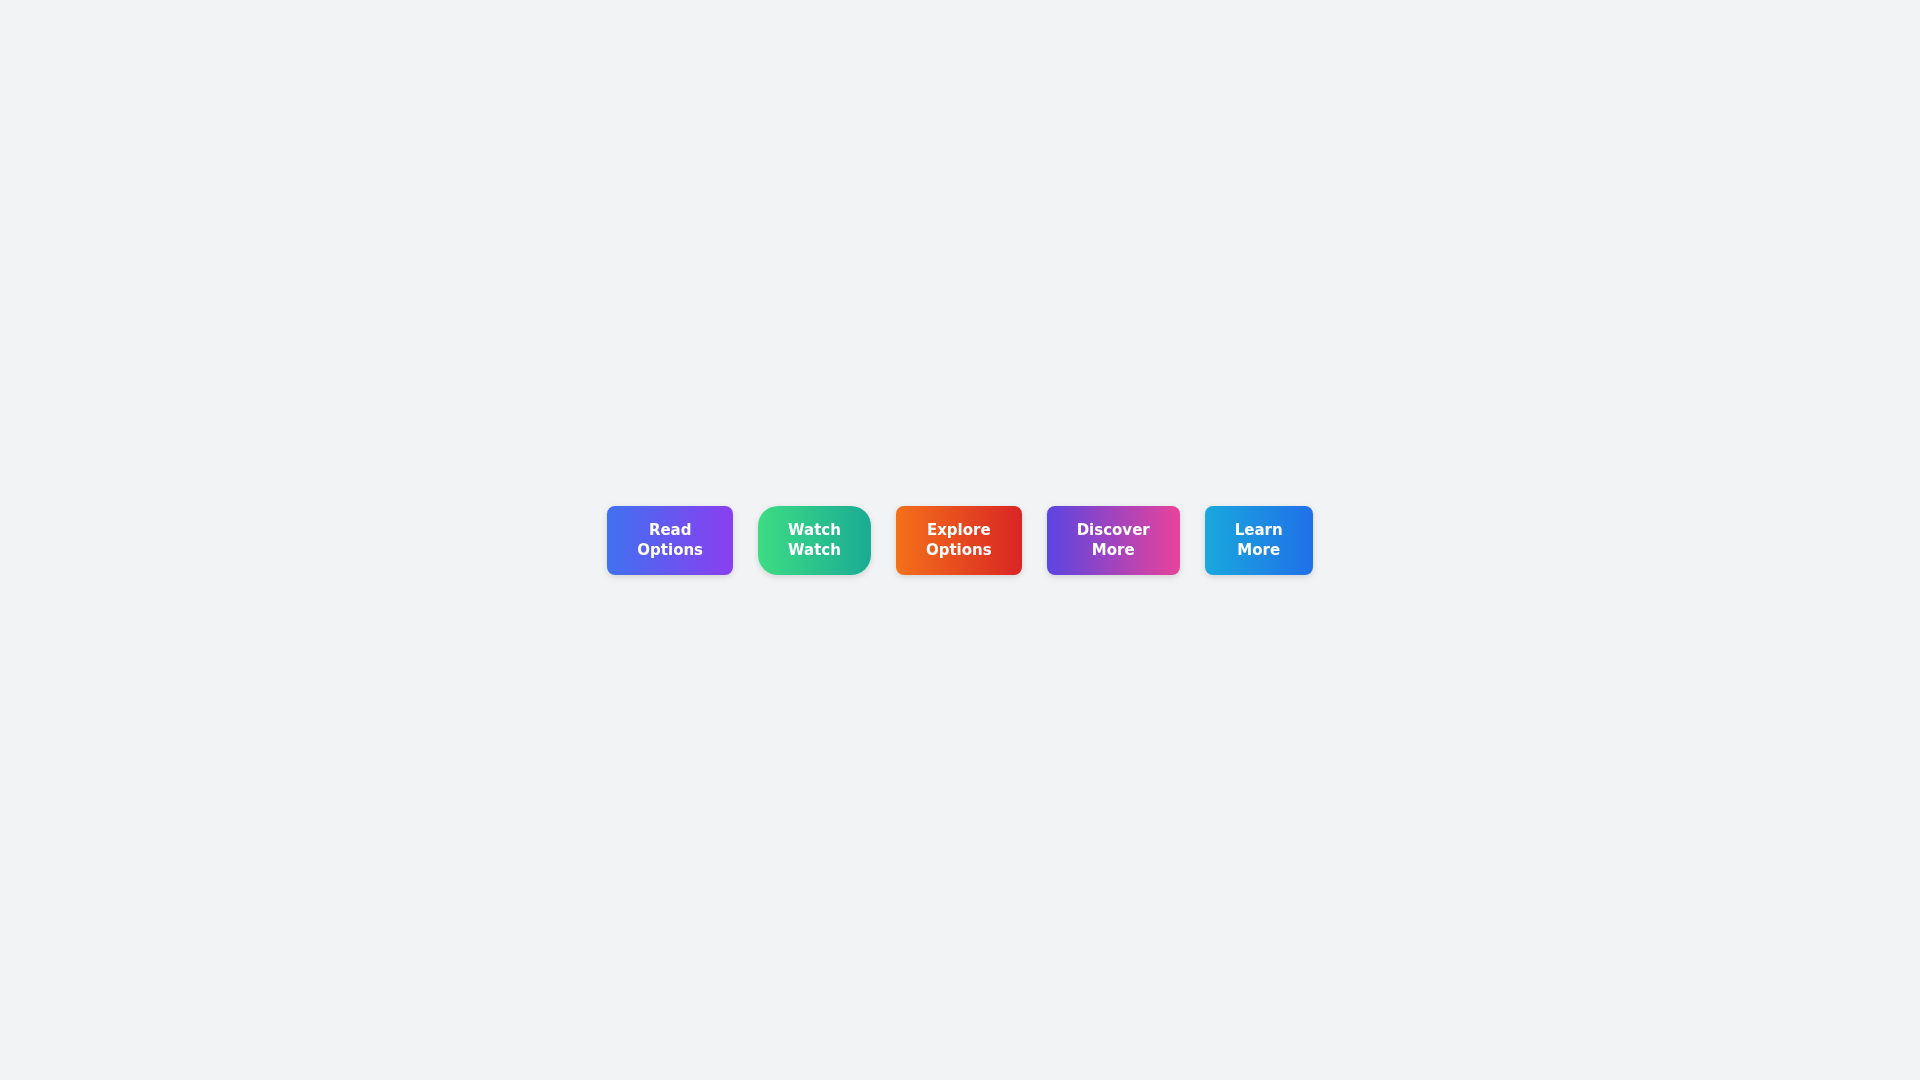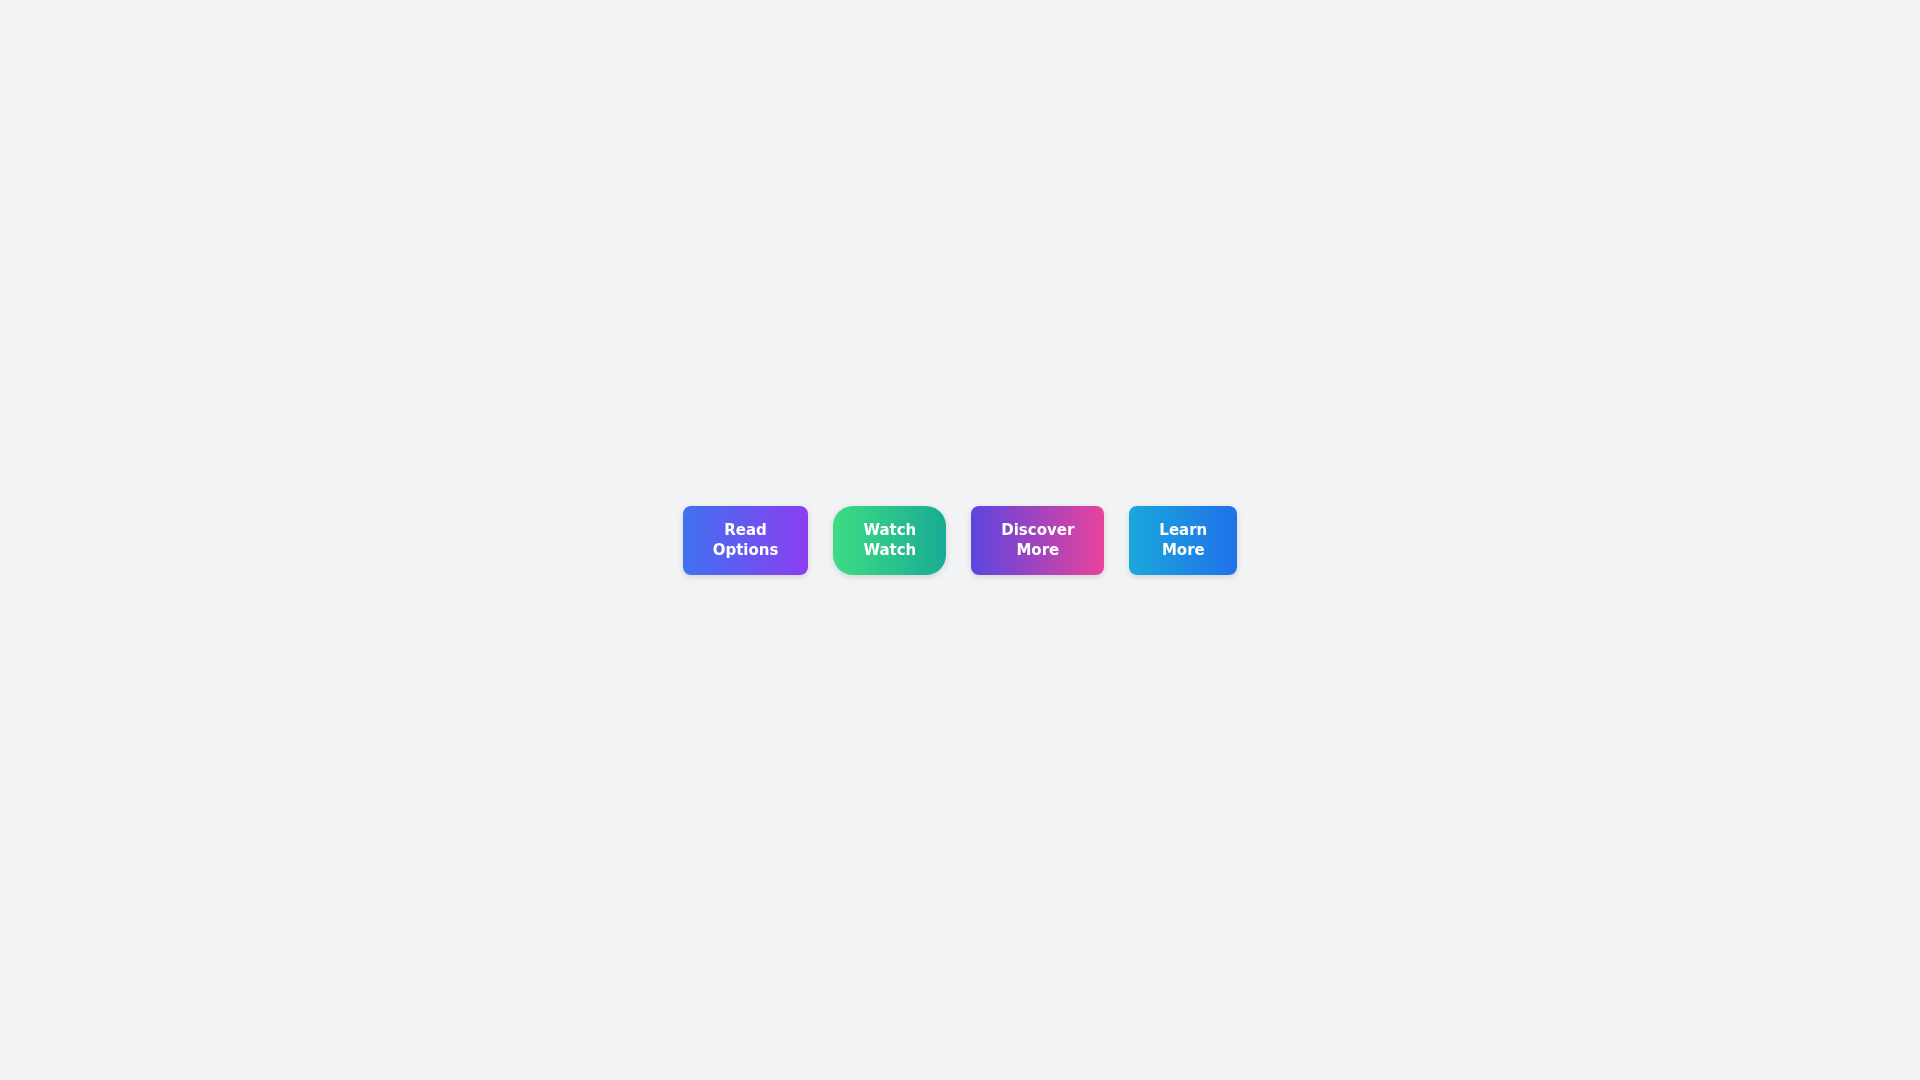--- a/index.html
+++ b/index.html
@@ -57,20 +57,24 @@
 
 <div id="button-row" style="gap: 25px;">
     <button class="cta-button" style="background: linear-gradient(90deg, rgb(64, 113, 240) 0%, rgb(139, 62, 240) 100%); color: rgb(255, 255, 255); border-radius: 8px;">
       <span class="cta-label-line">Read</span>
       <span class="cta-label-line">Options</span>
     </button>
     <button class="cta-button" style="background: linear-gradient(90deg, rgb(61, 220, 132) 0%, rgb(26, 171, 148) 100%); color: rgb(255, 255, 255); border-radius: 20px;">
       <span class="cta-label-line">Watch</span>
       <span class="cta-label-line">Watch</span>
     </button>
+    <button class="cta-button" style="background: linear-gradient(90deg, rgb(244, 112, 26) 0%, rgb(217, 37, 37) 100%); color: rgb(255, 255, 255); border-radius: 8px;">
+      <span class="cta-label-line">Explore</span>
+      <span class="cta-label-line">Options</span>
+    </button>
     <button class="cta-button" style="background: linear-gradient(90deg, rgb(91, 69, 224) 0%, rgb(232, 67, 155) 100%); color: rgb(255, 255, 255); border-radius: 8px;">
       <span class="cta-label-line">Discover</span>
       <span class="cta-label-line">More</span>
     </button>
     <button class="cta-button" style="background: linear-gradient(90deg, rgb(26, 168, 221) 0%, rgb(32, 112, 232) 100%); color: rgb(255, 255, 255); border-radius: 8px; text-align: right;">
       <span class="cta-label-line">Learn</span>
       <span class="cta-label-line">More</span>
     </button>
   </div>
 

